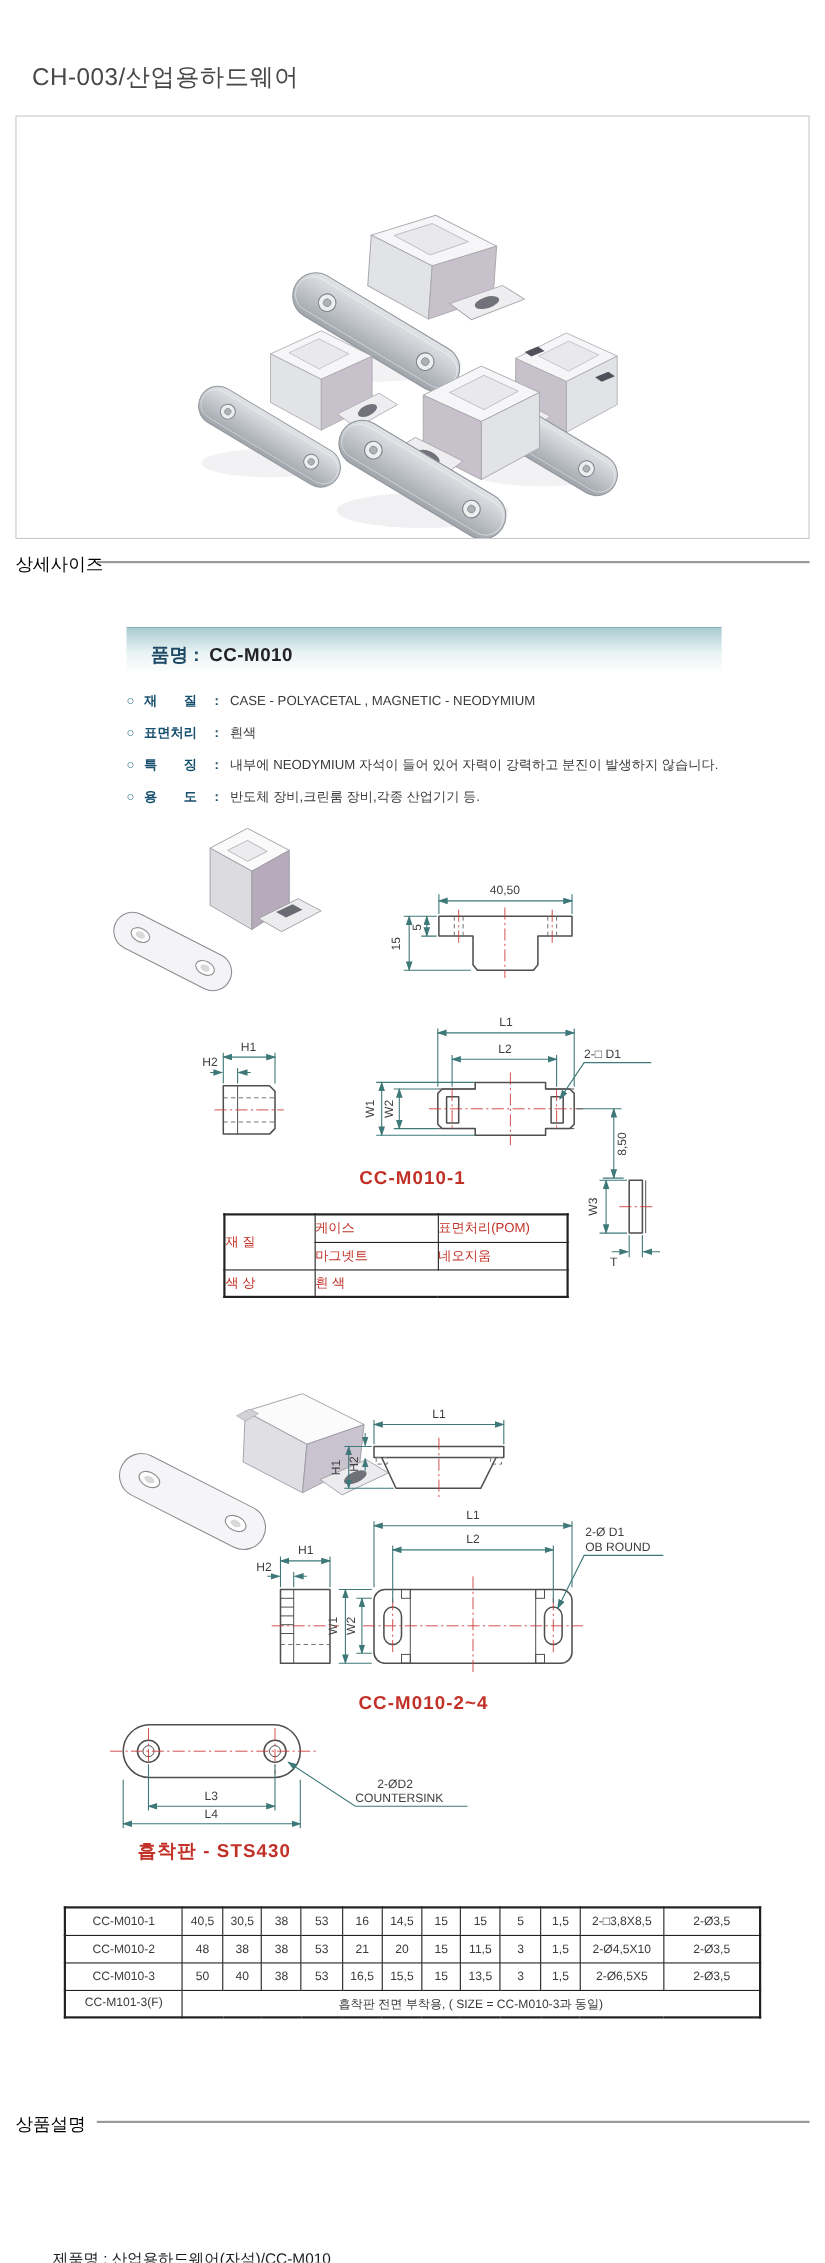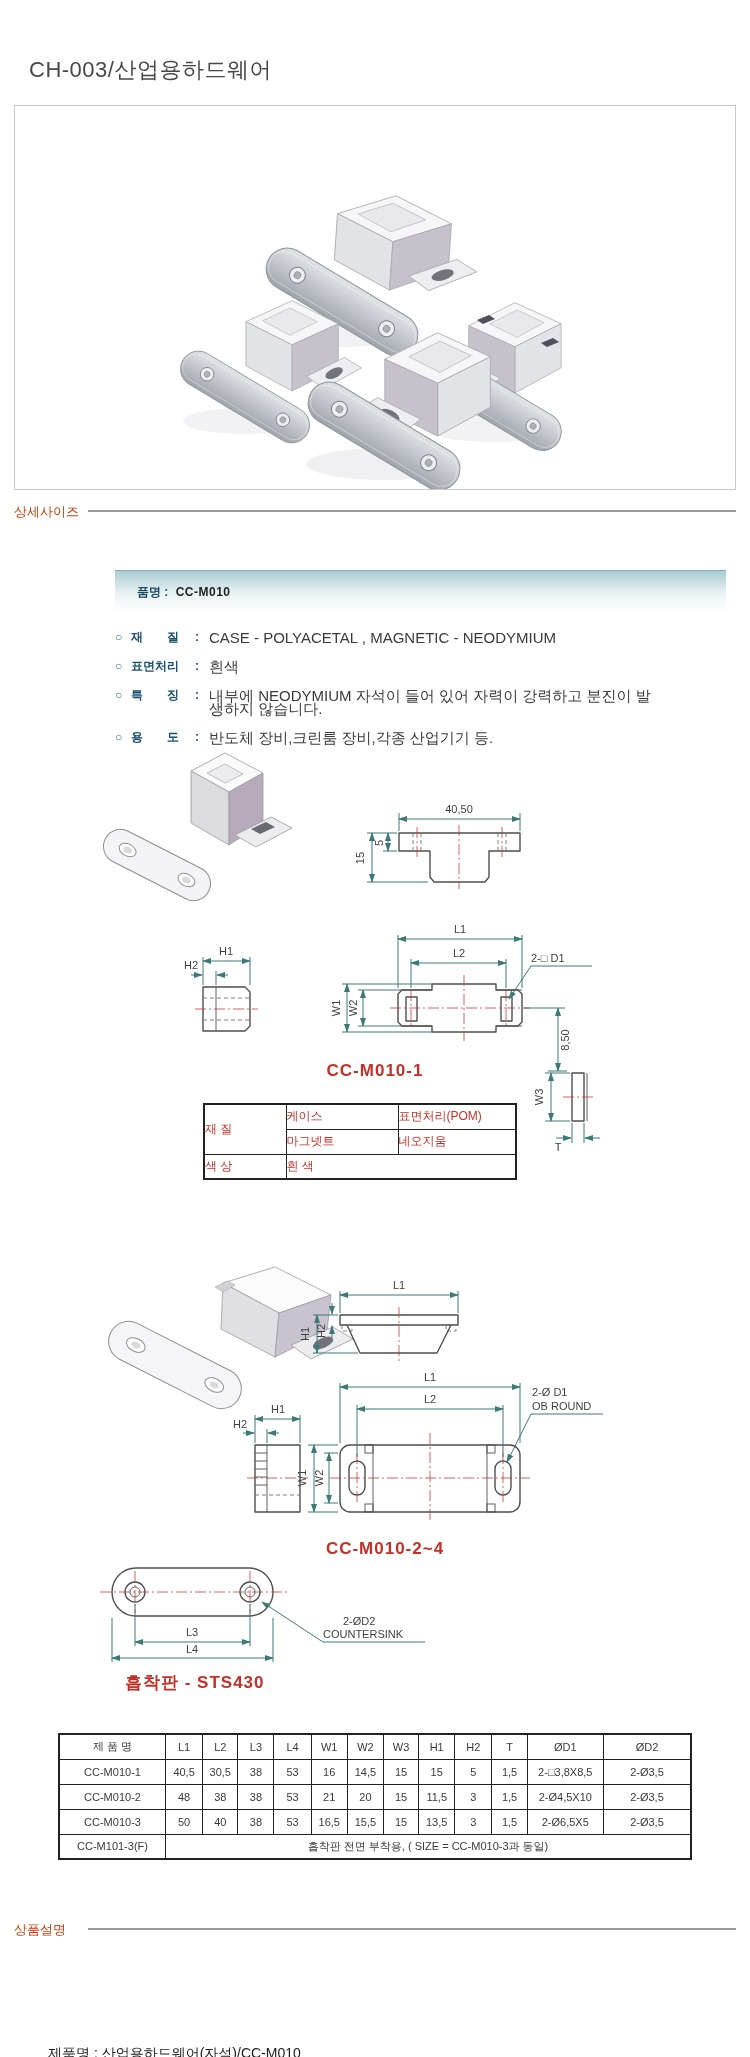--- a/index.html
+++ b/index.html
@@ -1,30 +1,30 @@
 <!DOCTYPE html>
 <html><head>
 <meta charset="utf-8">
 <style>
   *{box-sizing:border-box;margin:0;padding:0}
   html,body{width:750px;height:2057px;background:#fff;font-family:"Liberation Sans",sans-serif;position:relative;overflow:hidden}
   .abs{position:absolute}
   .page-title{left:29px;top:55px;font-size:22px;color:#474747;letter-spacing:.5px}
   .photo-box{left:14px;top:105px;width:722px;height:385px;border:1px solid #c9c9c9;background:#fff}
-  .sec-label{font-size:13px;color:#c2410c}
+  .sec-label{font-size:16px;color:#000000}
   .sec-line{height:2px;background:#9a9a9a}
-  .pm-bar{left:115px;top:570px;width:611px;height:41px;background:linear-gradient(#a9ccd2,#e8f2f3 55%,#fefefe);border-top:1px solid #85afb6;padding:13px 16px 0 22px;font-size:12px}
+  .pm-bar{left:115px;top:570px;width:541px;height:41px;background:linear-gradient(#a9ccd2,#e8f2f3 55%,#fefefe);border-top:1px solid #85afb6;padding:13px 16px 0 22px;font-size:17px}
   .pm-label{color:#1c4a66;font-weight:bold}
   .pm-value{color:#222;font-weight:bold;letter-spacing:.5px;margin-left:4px}
   .specs{left:115px;top:631px;width:545px;display:flex;flex-direction:column;gap:16px}
   .spec-row{display:flex;font-size:12px;line-height:13px}
   .spec-bullet{color:#2a708e;width:16px;font-weight:bold}
   .spec-label{color:#174f6e;font-weight:bold;width:64px;white-space:pre}
   .spec-colon{color:#174f6e;font-weight:bold;width:14px}
-  .spec-value{color:#3a3a3a;font-size:15px;flex:1}
+  .spec-value{color:#3a3a3a;font-size:12px;flex:1}
   svg .part{stroke:#4f4f4f;stroke-width:1.4;fill:none;stroke-linejoin:round}
   svg .pt{stroke:#4f4f4f;stroke-width:.9;fill:none}
   svg .dim,svg .ext{stroke:#3f7878;stroke-width:1;fill:none}
   svg .hid{stroke:#707070;stroke-width:.9;fill:none;stroke-dasharray:4 3}
   svg .cl{stroke:#cc3a3a;stroke-width:.8;fill:none;stroke-dasharray:11 3 2 3}
   svg .dtxt{font-size:11px;fill:#3f3f3f}
   svg .rlabel{font-size:17px;font-weight:bold;fill:#c23128;letter-spacing:1px}
   .mat-table{left:203px;top:1103px;border-collapse:collapse;border:2px solid #222}
   .mat-table td{border:1px solid #222;font-size:12px;color:#c23128;height:25px;padding:0}
   .size-table{left:58px;top:1733px;width:634px;table-layout:fixed;border-collapse:collapse;border:2px solid #222}
@@ -394,35 +394,20 @@
     <col style="width:36px">
       <col style="width:36px">
       <col style="width:35px">
       <col style="width:36px">
       <col style="width:37px">
     <col style="width:35px">
       <col style="width:76px">
       <col style="width:87px">
   </colgroup>
   <tbody>
-      <tr>
-    <td>제 품 명</td>
-    <td>L1</td>
-    <td>L2</td>
-    <td>L3</td>
-    <td>L4</td>
-    <td>W1</td>
-    <td>W2</td>
-    <td>W3</td>
-    <td>H1</td>
-    <td>H2</td>
-    <td>T</td>
-    <td>ØD1</td>
-    <td>ØD2</td>
-  </tr>
   <tr>
     <td>CC-M010-1</td>
     <td>40,5</td>
     <td>30,5</td>
     <td>38</td>
     <td>53</td>
     <td>16</td>
     <td>14,5</td>
     <td>15</td>
     <td>15</td>

